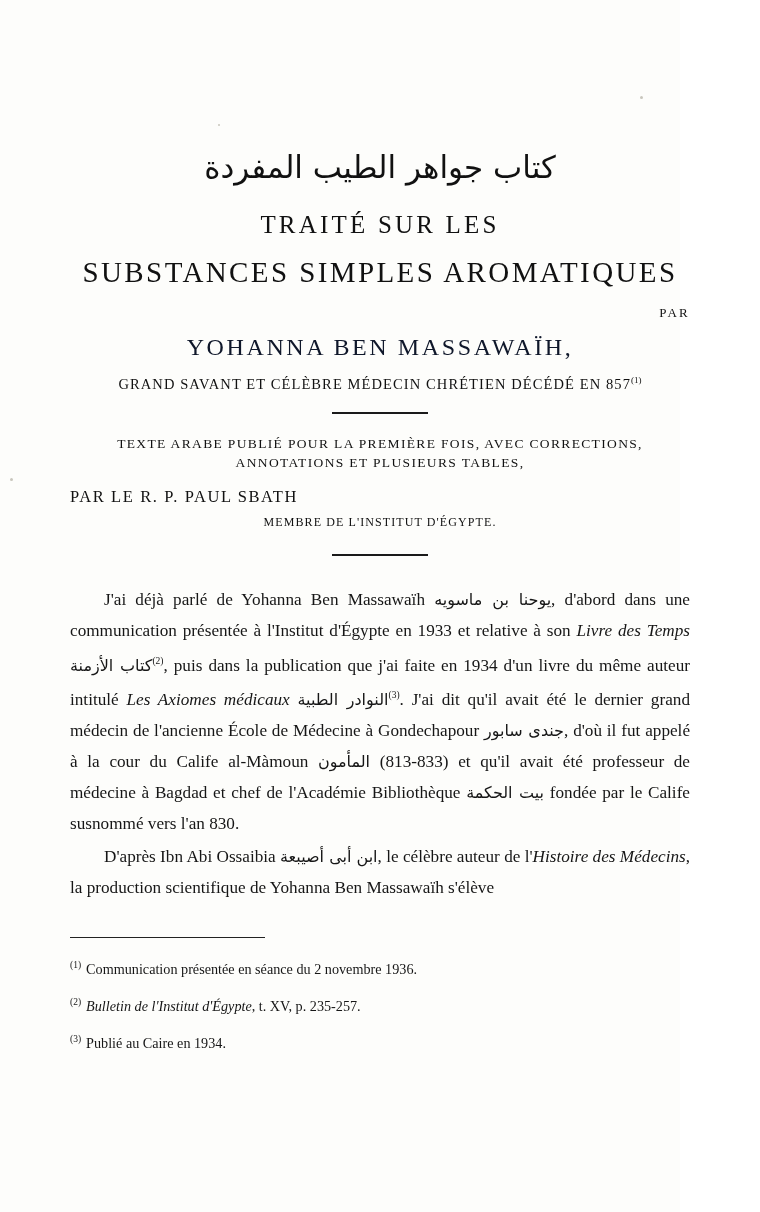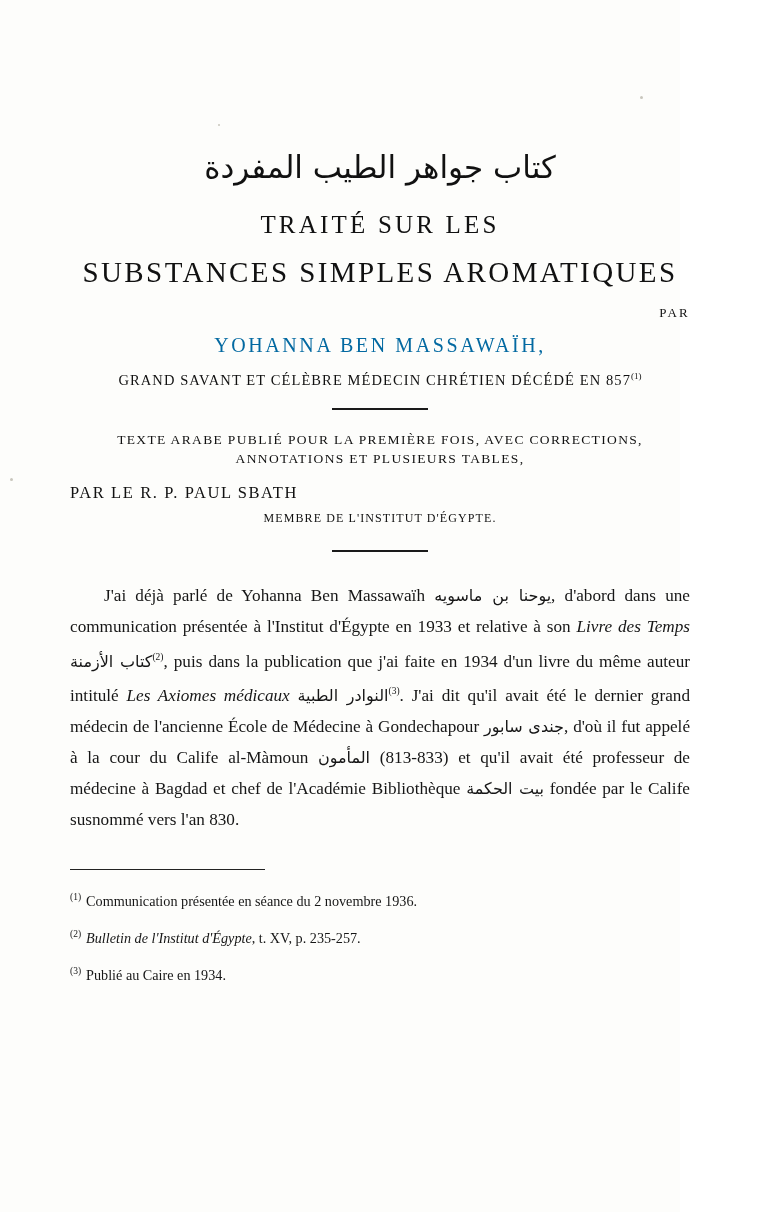--- a/index.html
+++ b/index.html
@@ -56,24 +56,24 @@
   }
   .t-par {
     text-align: right;
     font-size: 13px;
     letter-spacing: 2.2px;
     margin-top: 16px;
     color: #111;
   }
   .t-author {
     text-align: center;
-    font-size: 20px;
+    font-size: 24px;
     letter-spacing: 2.6px;
     margin-top: 13px;
-    color: #0369a1;
+    color: #0f172a;
   }
   .t-sub {
     text-align: center;
     font-size: 14.5px;
     letter-spacing: 1.1px;
     margin-top: 14px;
     color: #111;
   }
   .t-sub sup { font-size: 9px; vertical-align: super; letter-spacing: 0; }
 
@@ -185,20 +185,21 @@
     <div class="t-note1">TEXTE ARABE PUBLIÉ POUR LA PREMIÈRE FOIS, AVEC CORRECTIONS,</div>
     <div class="t-note2">ANNOTATIONS ET PLUSIEURS TABLES,</div>
     <div class="t-editor">PAR LE R. P. PAUL SBATH</div>
     <div class="t-affil">MEMBRE DE L'INSTITUT D'ÉGYPTE.</div>
 
     <div class="rule2"></div>
 
     <div class="body-text">
       <p><span>J'ai déjà parlé de Yohanna Ben Massawaïh </span><span class="ar">يوحنا بن ماسويه</span><span>, d'abord dans une communication présentée à l'Institut d'Égypte en 1933 et relative à son </span><span class="it">Livre des Temps </span><span class="ar">كتاب الأزمنة</span><sup class="fn">(2)</sup><span>, puis dans la publication que j'ai faite en 1934 d'un livre du même auteur intitulé </span><span class="it">Les Axiomes médicaux </span><span class="ar">النوادر الطبية</span><sup class="fn">(3)</sup><span>. J'ai dit qu'il avait été le dernier grand médecin de l'ancienne École de Médecine à Gondechapour </span><span class="ar">جندى سابور</span><span>, d'où il fut appelé à la cour du Calife al-Màmoun </span><span class="ar">المأمون</span><span> (813-833) et qu'il avait été professeur de médecine à Bagdad et chef de l'Académie Bibliothèque </span><span class="ar">بيت الحكمة</span><span> fondée par le Calife susnommé vers l'an 830.</span></p>
 
+      <p><span>D'après Ibn Abi Ossaibia </span><span class="ar">ابن أبى أصيبعة</span><span>, le célèbre auteur de l'</span><span class="it">Histoire des Médecins</span><span>, la production scientifique de Yohanna Ben Massawaïh s'élève</span></p>
     </div>
 
     <div class="fn-rule"></div>
 
     <div class="footnotes">
       <div><span class="fn-mark">(1)</span><span class="it"></span><span>Communication présentée en séance du 2 novembre 1936.</span></div>
       <div><span class="fn-mark">(2)</span><span class="it">Bulletin de l'Institut d'Égypte</span><span>, t. XV, p. 235-257.</span></div>
       <div><span class="fn-mark">(3)</span><span class="it"></span><span>Publié au Caire en 1934.</span></div>
     </div>
 

